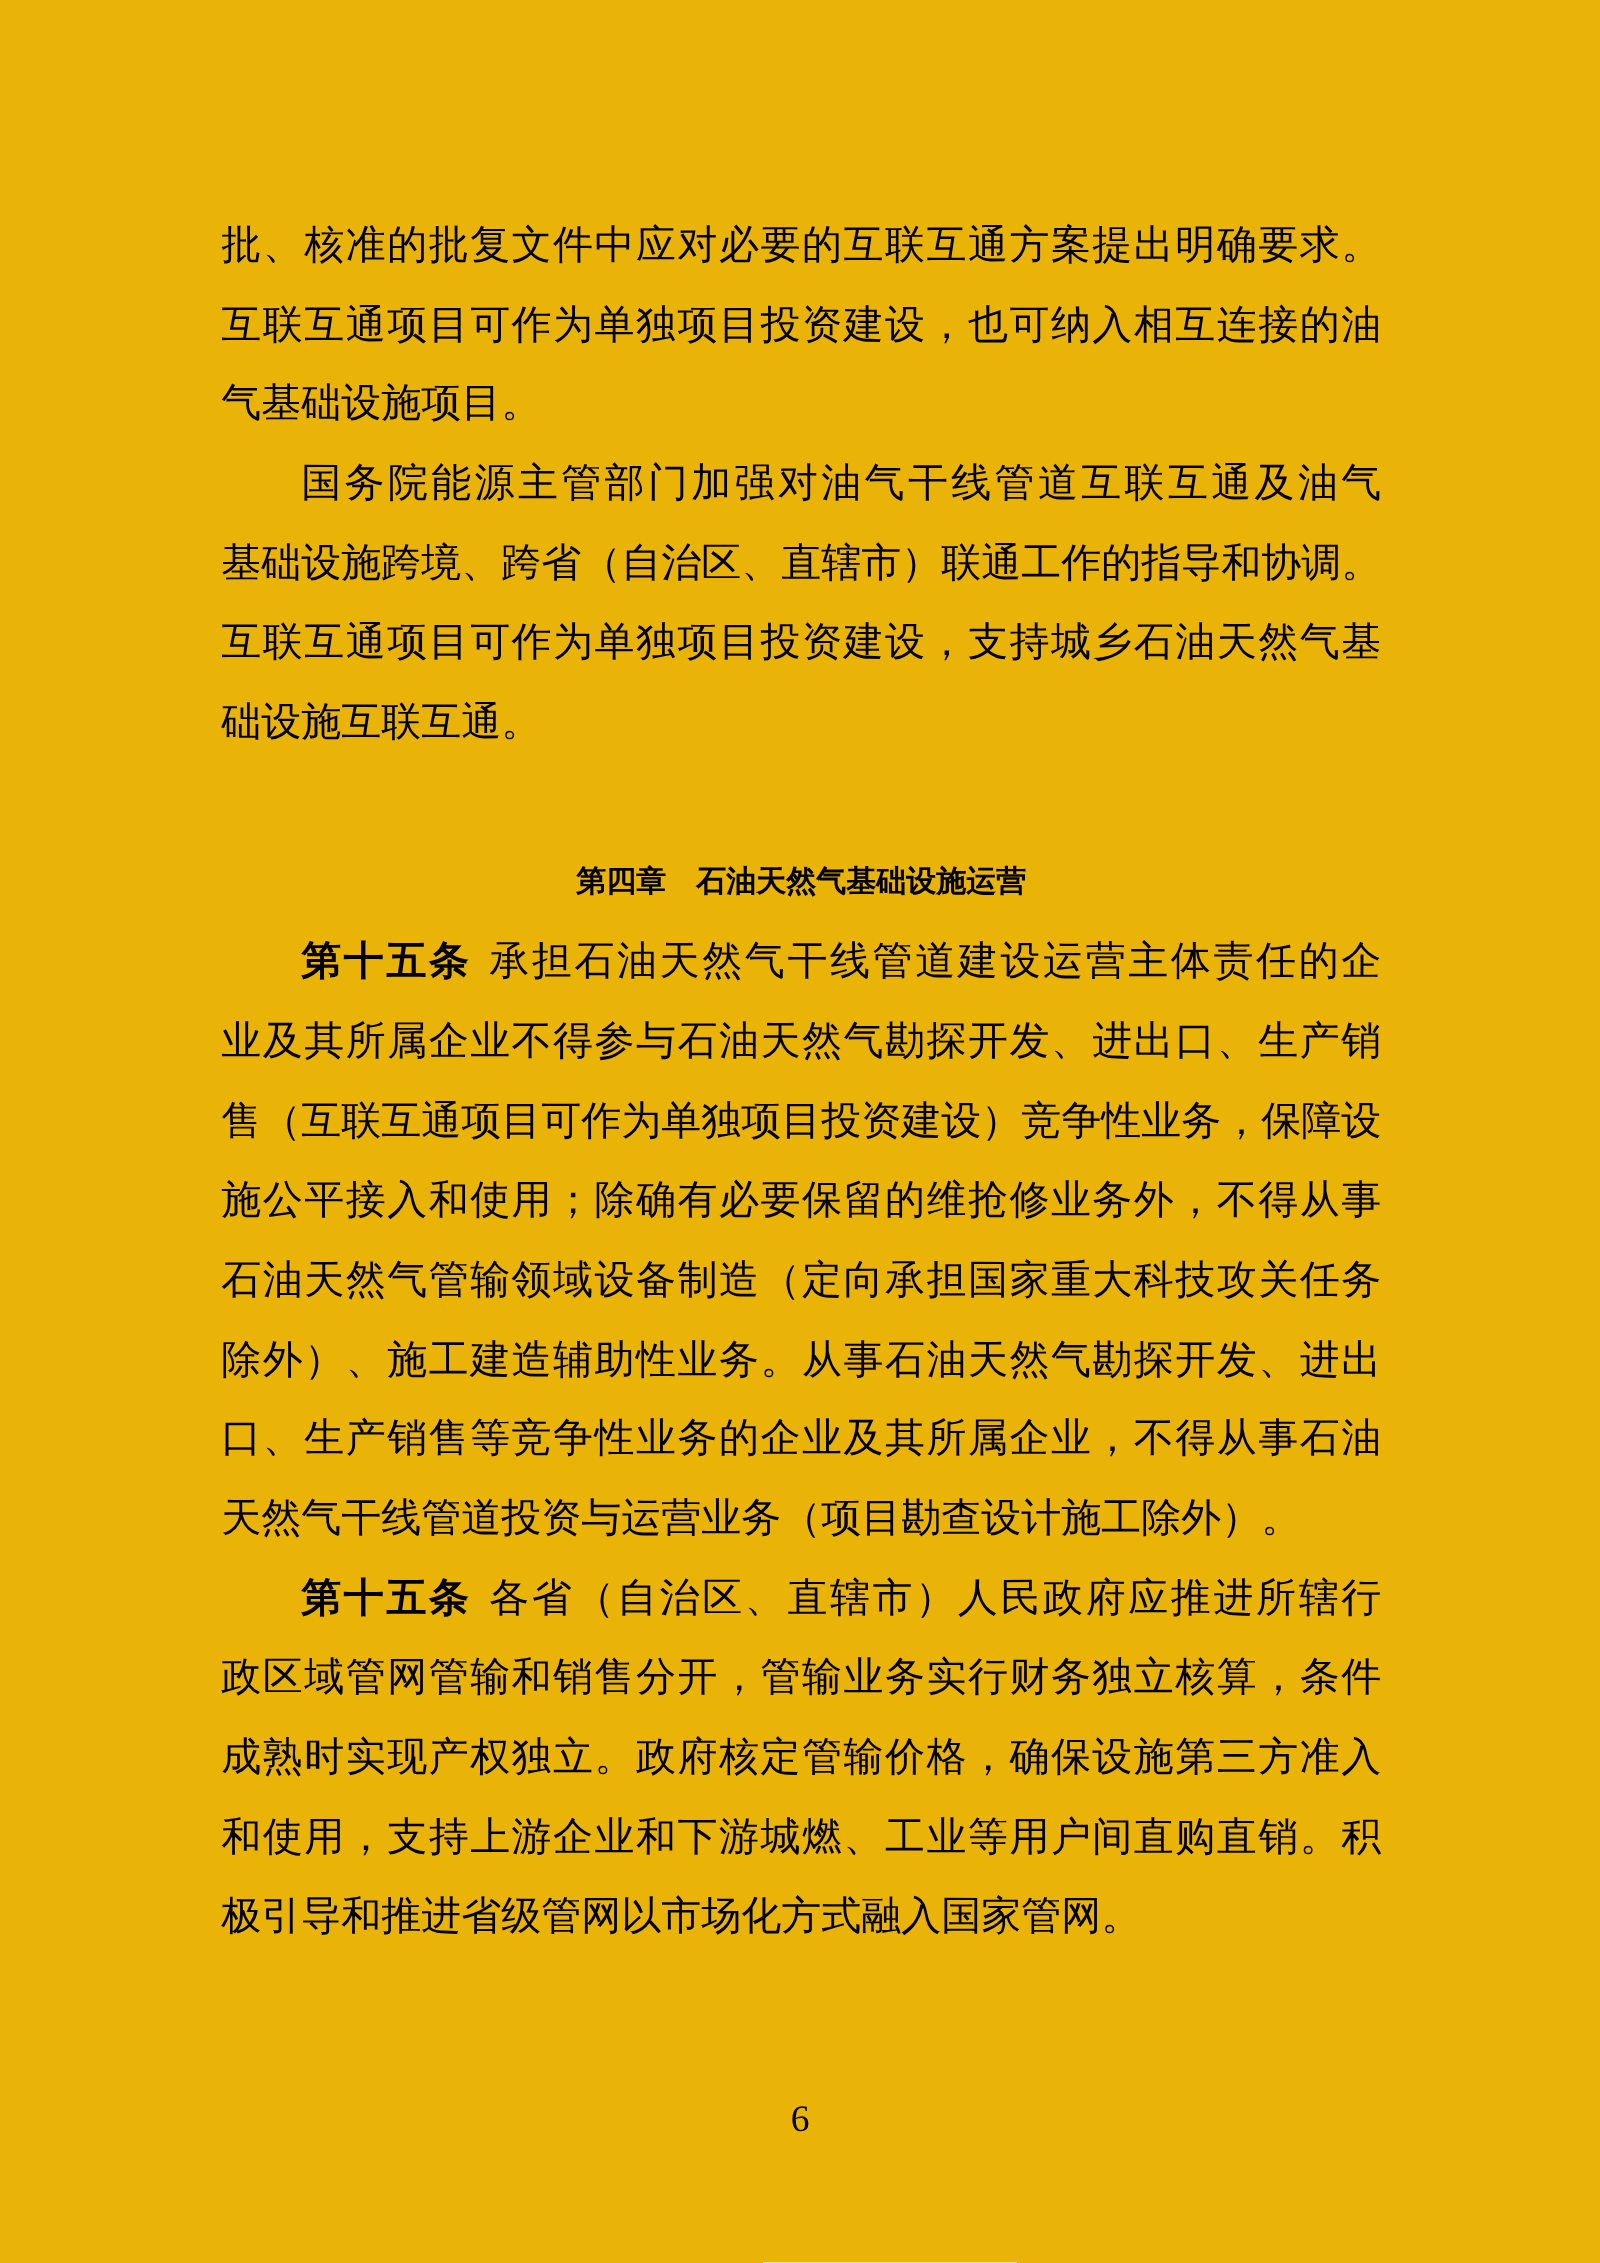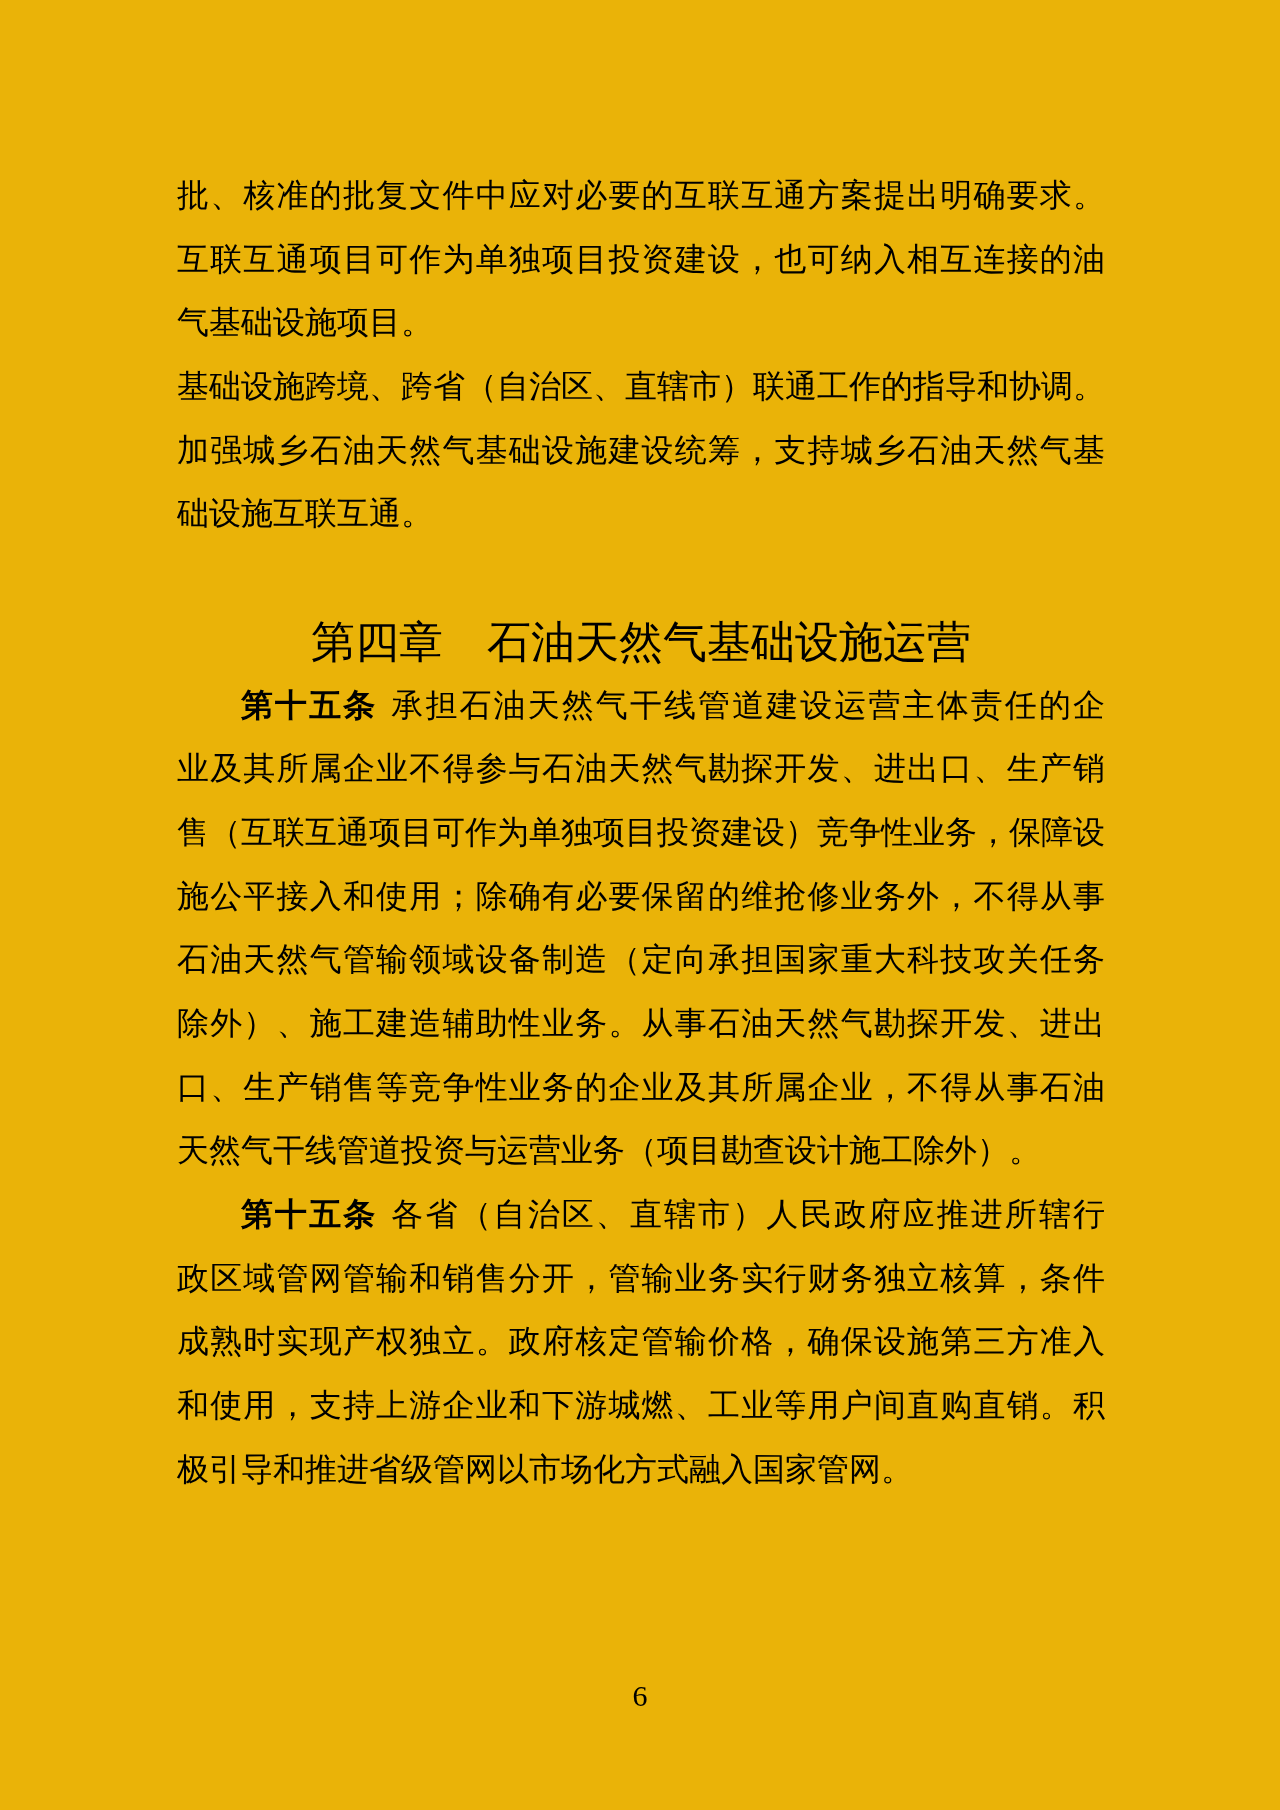--- a/index.html
+++ b/index.html
@@ -30,22 +30,22 @@
     text-align: justify;
     text-align-last: justify;
     text-justify: inter-character;
   }
   .line.indent { text-indent: 64px; }
   .line.spacer { }
   .heading-line {
     text-align: center;
     text-align-last: center;
     font-family: "Liberation Sans", "DejaVu Sans", sans-serif;
-    font-weight: 400;
-    font-size: 44px;
+    font-weight: 700;
+    font-size: 24px;
     white-space: nowrap;
   }
   .lead {
     font-family: "Liberation Sans", "DejaVu Sans", sans-serif;
     font-weight: 700;
     margin-right: 14px;
   }
   .page-number {
     position: absolute;
     top: 1678px;
@@ -59,22 +59,23 @@
   }
 </style>
 </head>
 <body>
 
 <div class="page">
   <div class="doc-body">
       <div class="line fill"><span class="body-text">批、核准的批复文件中应对必要的互联互通方案提出明确要求。</span></div>
       <div class="line fill"><span class="body-text">互联互通项目可作为单独项目投资建设，也可纳入相互连接的油</span></div>
       <div class="line"><span class="body-text">气基础设施项目。</span></div>
+      <div class="line fill indent"><span class="body-text">国务院能源主管部门加强对油气干线管道互联互通及油气</span></div>
       <div class="line fill"><span class="body-text">基础设施跨境、跨省（自治区、直辖市）联通工作的指导和协调。</span></div>
-      <div class="line fill"><span class="body-text">加强城乡石油天然气基础设施建设统筹，支持城乡石油天然气基</span></div>
+      <div class="line fill"><span class="body-text">互联互通项目可作为单独项目投资建设，支持城乡石油天然气基</span></div>
       <div class="line"><span class="body-text">础设施互联互通。</span></div>
       <div class="line spacer"></div>
       <div class="line heading-line">第四章　石油天然气基础设施运营</div>
       <div class="line fill indent"><span class="lead">第十五条</span><span class="body-text">承担石油天然气干线管道建设运营主体责任的企</span></div>
       <div class="line fill"><span class="body-text">业及其所属企业不得参与石油天然气勘探开发、进出口、生产销</span></div>
       <div class="line fill"><span class="body-text">售（互联互通项目可作为单独项目投资建设）竞争性业务，保障设</span></div>
       <div class="line fill"><span class="body-text">施公平接入和使用；除确有必要保留的维抢修业务外，不得从事</span></div>
       <div class="line fill"><span class="body-text">石油天然气管输领域设备制造（定向承担国家重大科技攻关任务</span></div>
       <div class="line fill"><span class="body-text">除外）、施工建造辅助性业务。从事石油天然气勘探开发、进出</span></div>
       <div class="line fill"><span class="body-text">口、生产销售等竞争性业务的企业及其所属企业，不得从事石油</span></div>

